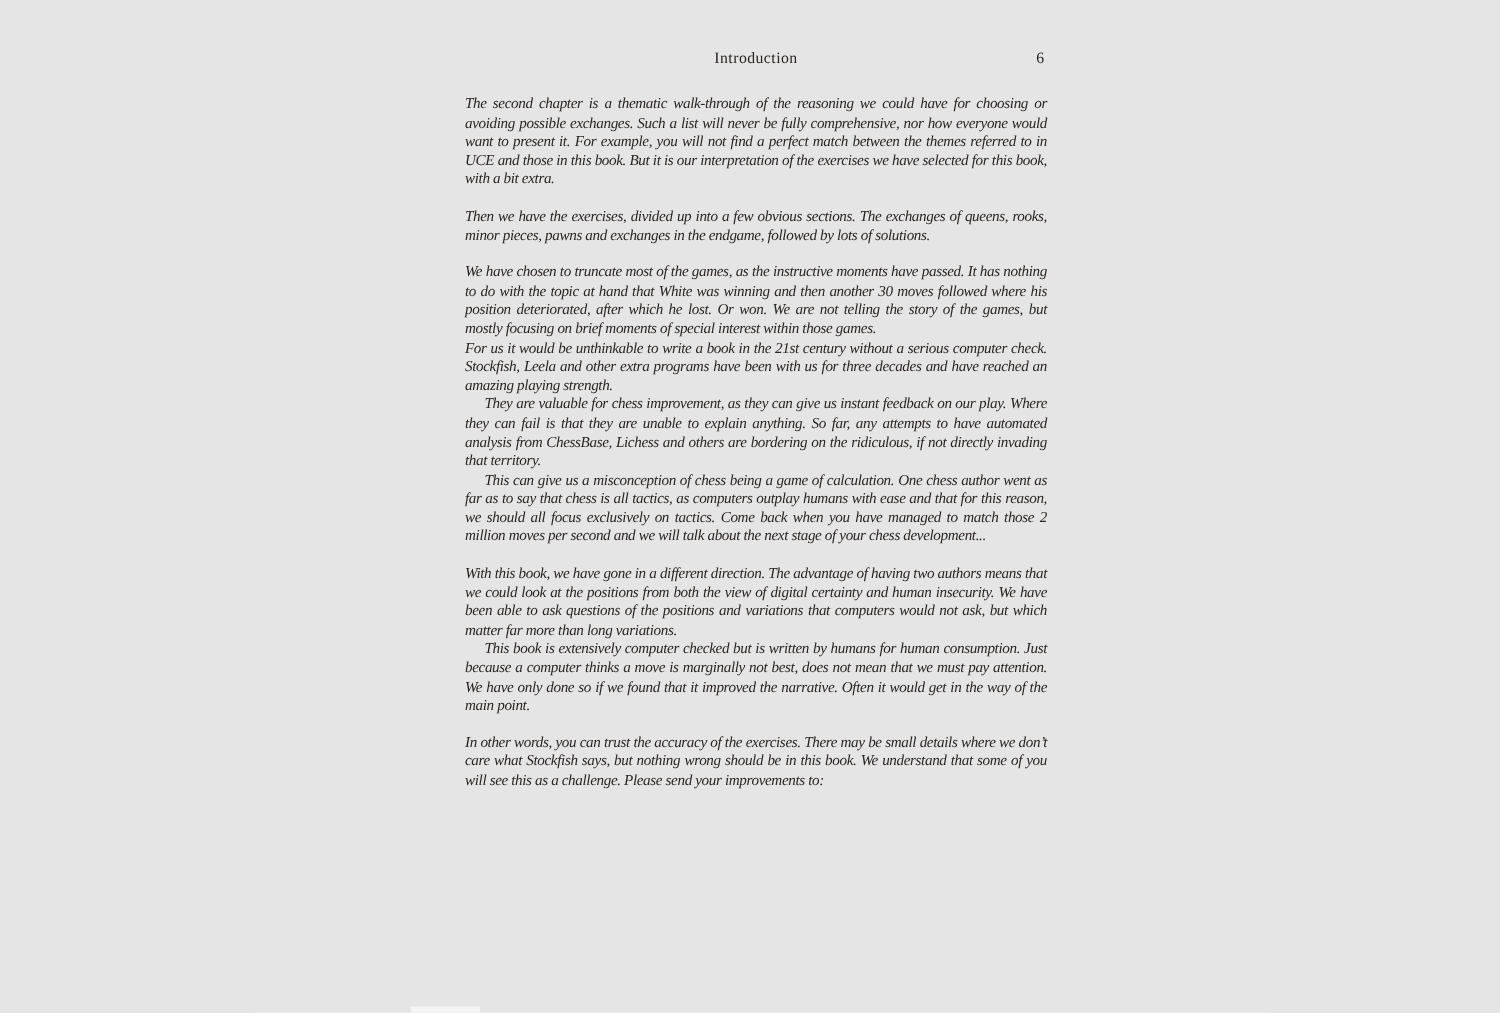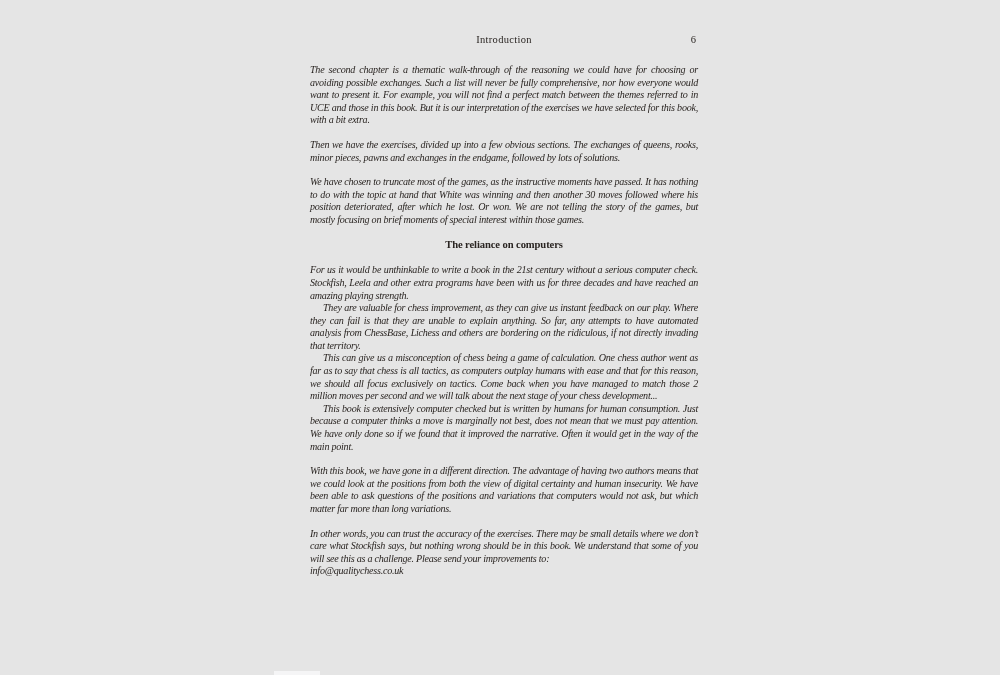--- a/index.html
+++ b/index.html
@@ -92,25 +92,24 @@
   <div class="running-header">
     <span class="header-title">Introduction</span>
     <span class="page-number">6</span>
   </div>
 
   <div class="text-column">
     <p class="para">The second chapter is a thematic walk-through of the reasoning we could have for choosing or avoiding possible exchanges. Such a list will never be fully comprehensive, nor how everyone would want to present it. For example, you will not find a perfect match between the themes referred to in UCE and those in this book. But it is our interpretation of the exercises we have selected for this book, with a bit extra.</p>
     <p class="para gap">Then we have the exercises, divided up into a few obvious sections. The exchanges of queens, rooks, minor pieces, pawns and exchanges in the endgame, followed by lots of solutions.</p>
     <p class="para gap">We have chosen to truncate most of the games, as the instructive moments have passed. It has nothing to do with the topic at hand that White was winning and then another 30 moves followed where his position deteriorated, after which he lost. Or won. We are not telling the story of the games, but mostly focusing on brief moments of special interest within those games.</p>
 
-    <h2 class="section-heading">The reliance on computers</h2>
 
     <p class="para">For us it would be unthinkable to write a book in the 21st century without a serious computer check. Stockfish, Leela and other extra programs have been with us for three decades and have reached an amazing playing strength.</p>
     <p class="para indent">They are valuable for chess improvement, as they can give us instant feedback on our play. Where they can fail is that they are unable to explain anything. So far, any attempts to have automated analysis from ChessBase, Lichess and others are bordering on the ridiculous, if not directly invading that territory.</p>
     <p class="para indent">This can give us a misconception of chess being a game of calculation. One chess author went as far as to say that chess is all tactics, as computers outplay humans with ease and that for this reason, we should all focus exclusively on tactics. Come back when you have managed to match those 2 million moves per second and we will talk about the next stage of your chess development...</p>
+    <p class="para gap">With this book, we have gone in a different direction. The advantage of having two authors means that we could look at the positions from both the view of digital certainty and human insecurity. We have been able to ask questions of the positions and variations that computers would not ask, but which matter far more than long variations.</p>
     <p class="para indent">This book is extensively computer checked but is written by humans for human consumption. Just because a computer thinks a move is marginally not best, does not mean that we must pay attention. We have only done so if we found that it improved the narrative. Often it would get in the way of the main point.</p>
-    <p class="para gap">With this book, we have gone in a different direction. The advantage of having two authors means that we could look at the positions from both the view of digital certainty and human insecurity. We have been able to ask questions of the positions and variations that computers would not ask, but which matter far more than long variations.</p>
-    <p class="para gap"><span>In other words, you can trust the accuracy of the exercises. There may be small details where we don’t care what Stockfish says, but nothing wrong should be in this book. We understand that some of you will see this as a challenge. Please send your improvements to:</span><span class="email">info@qualitychess.co.uk</span></p>
+    <p class="para gap"><span>In other words, you can trust the accuracy of the exercises. There may be small details where we don’t care what Stockfish says, but nothing wrong should be in this book. We understand that some of you will see this as a challenge. Please send your improvements to:</span></p>
   </div>
 
   <div class="bottom-artifact"></div>
 
 </div>
 
 </body></html>

